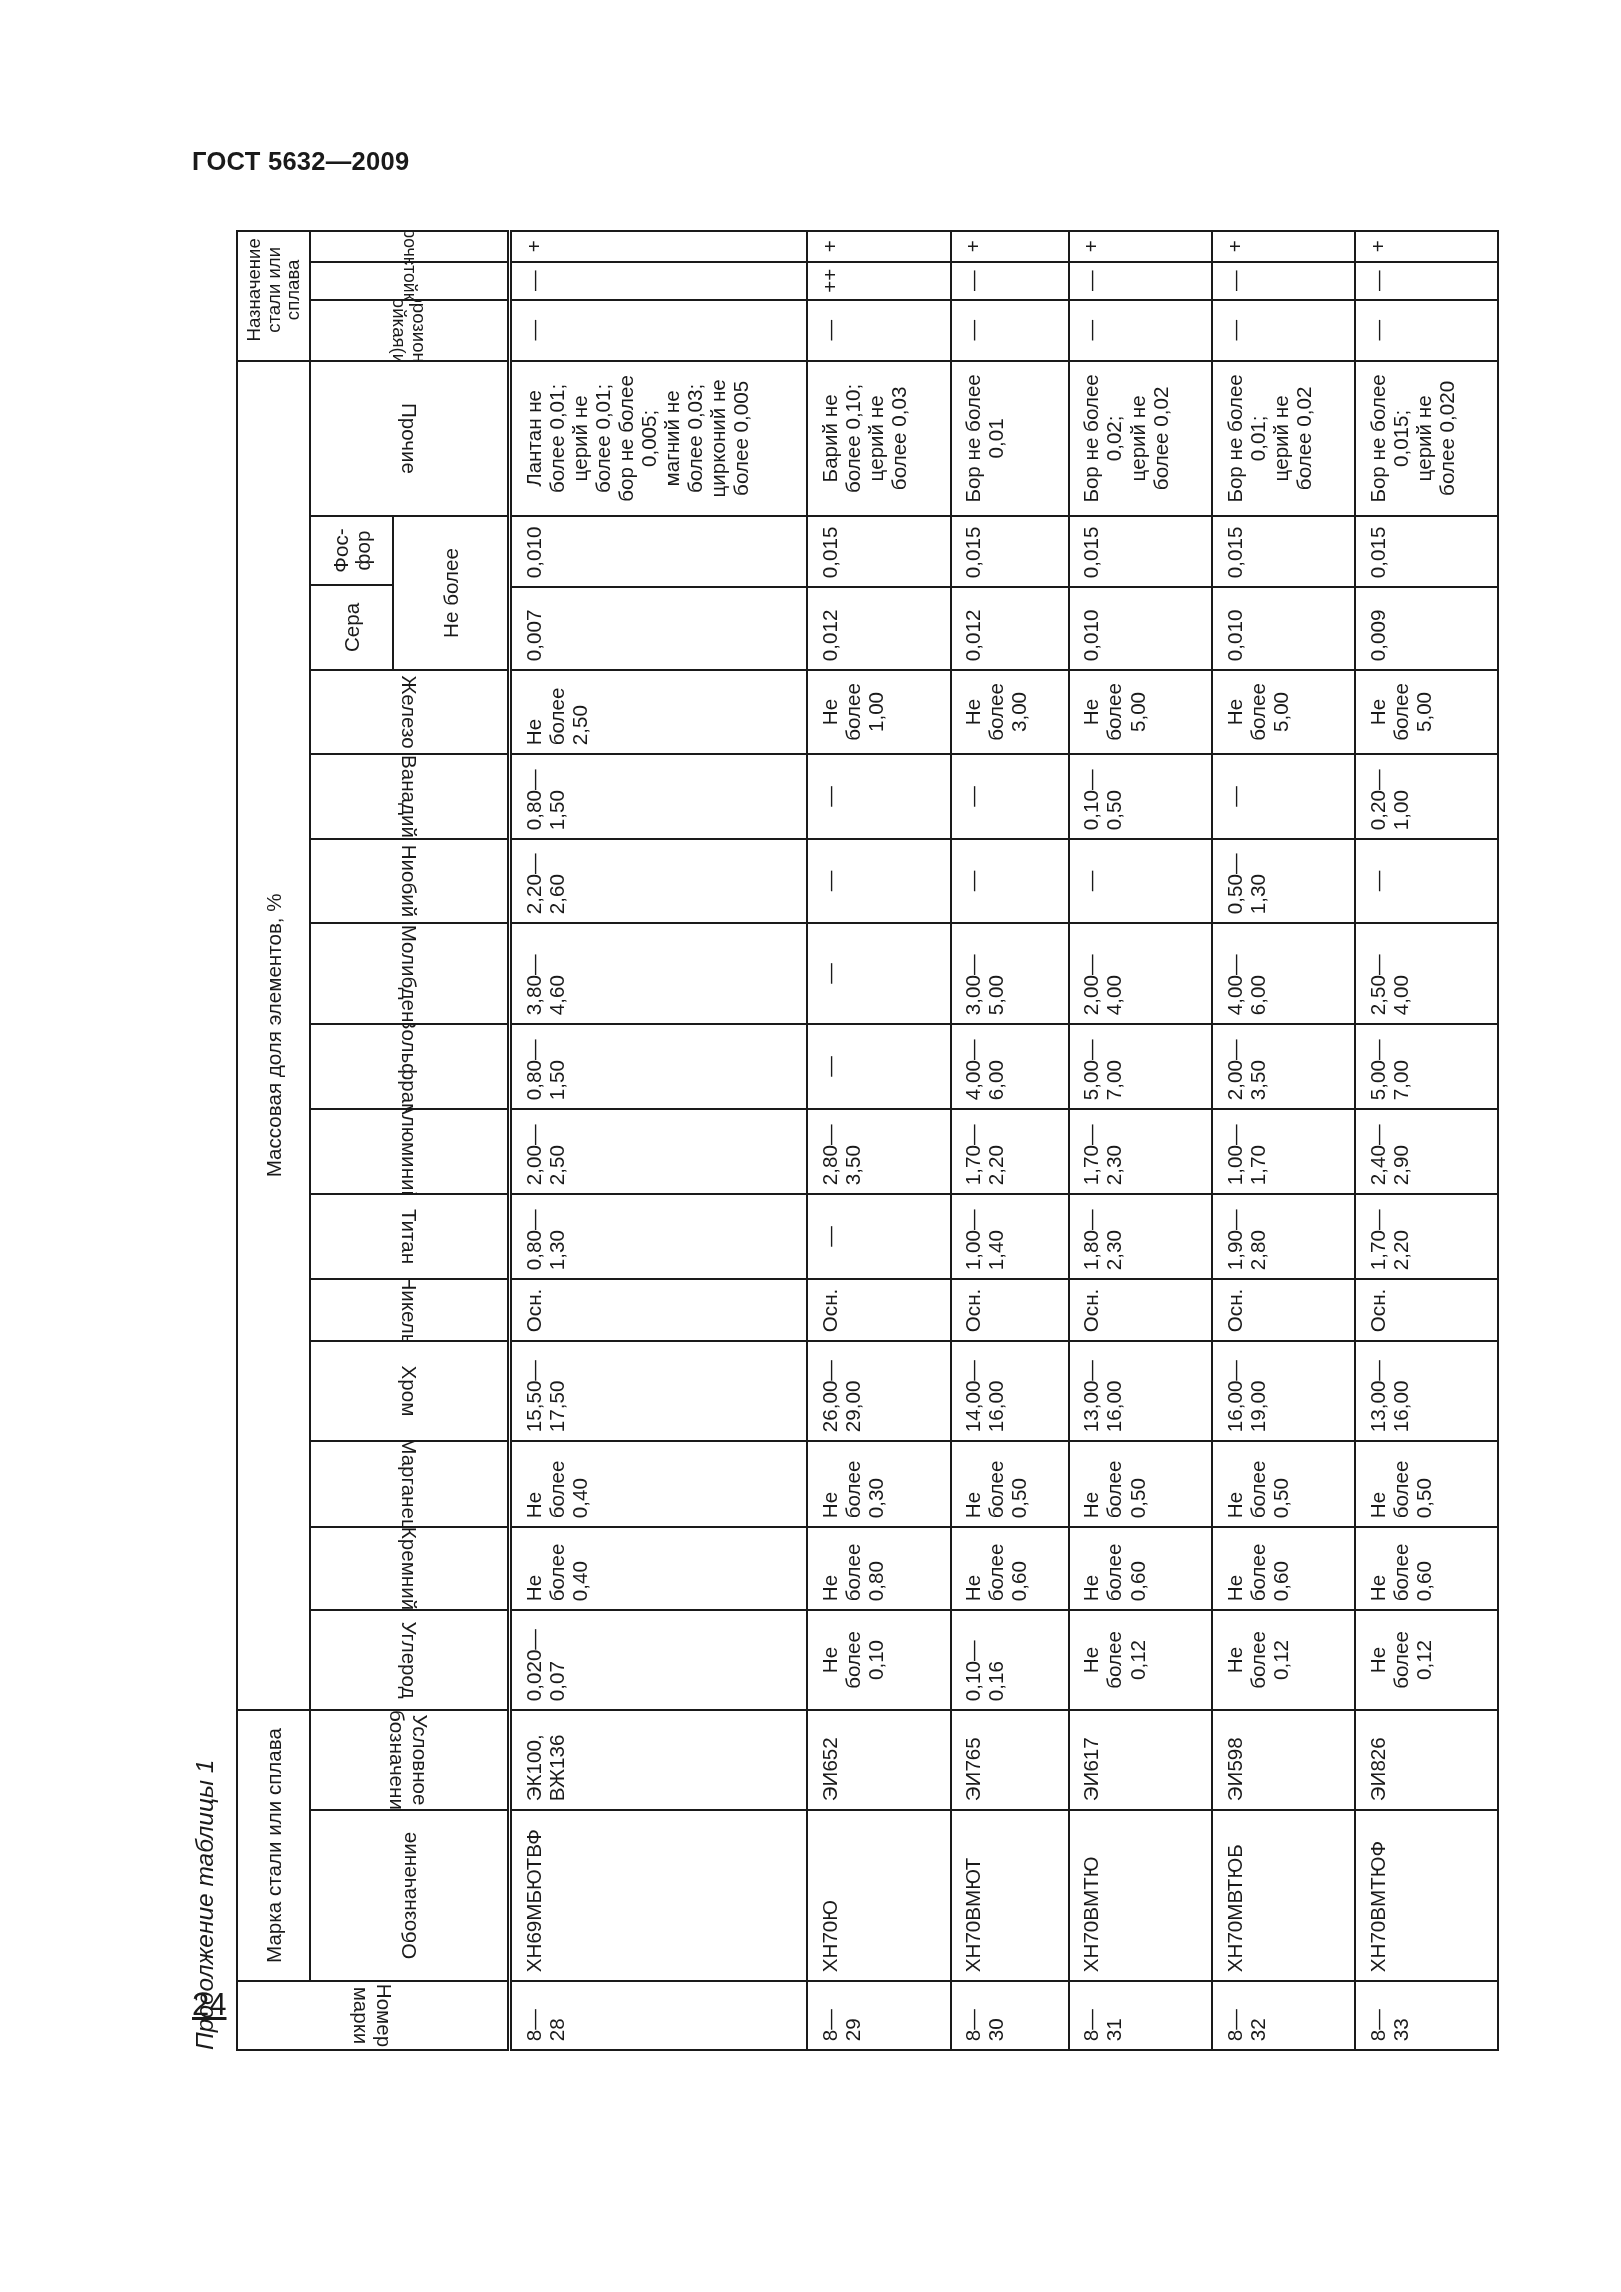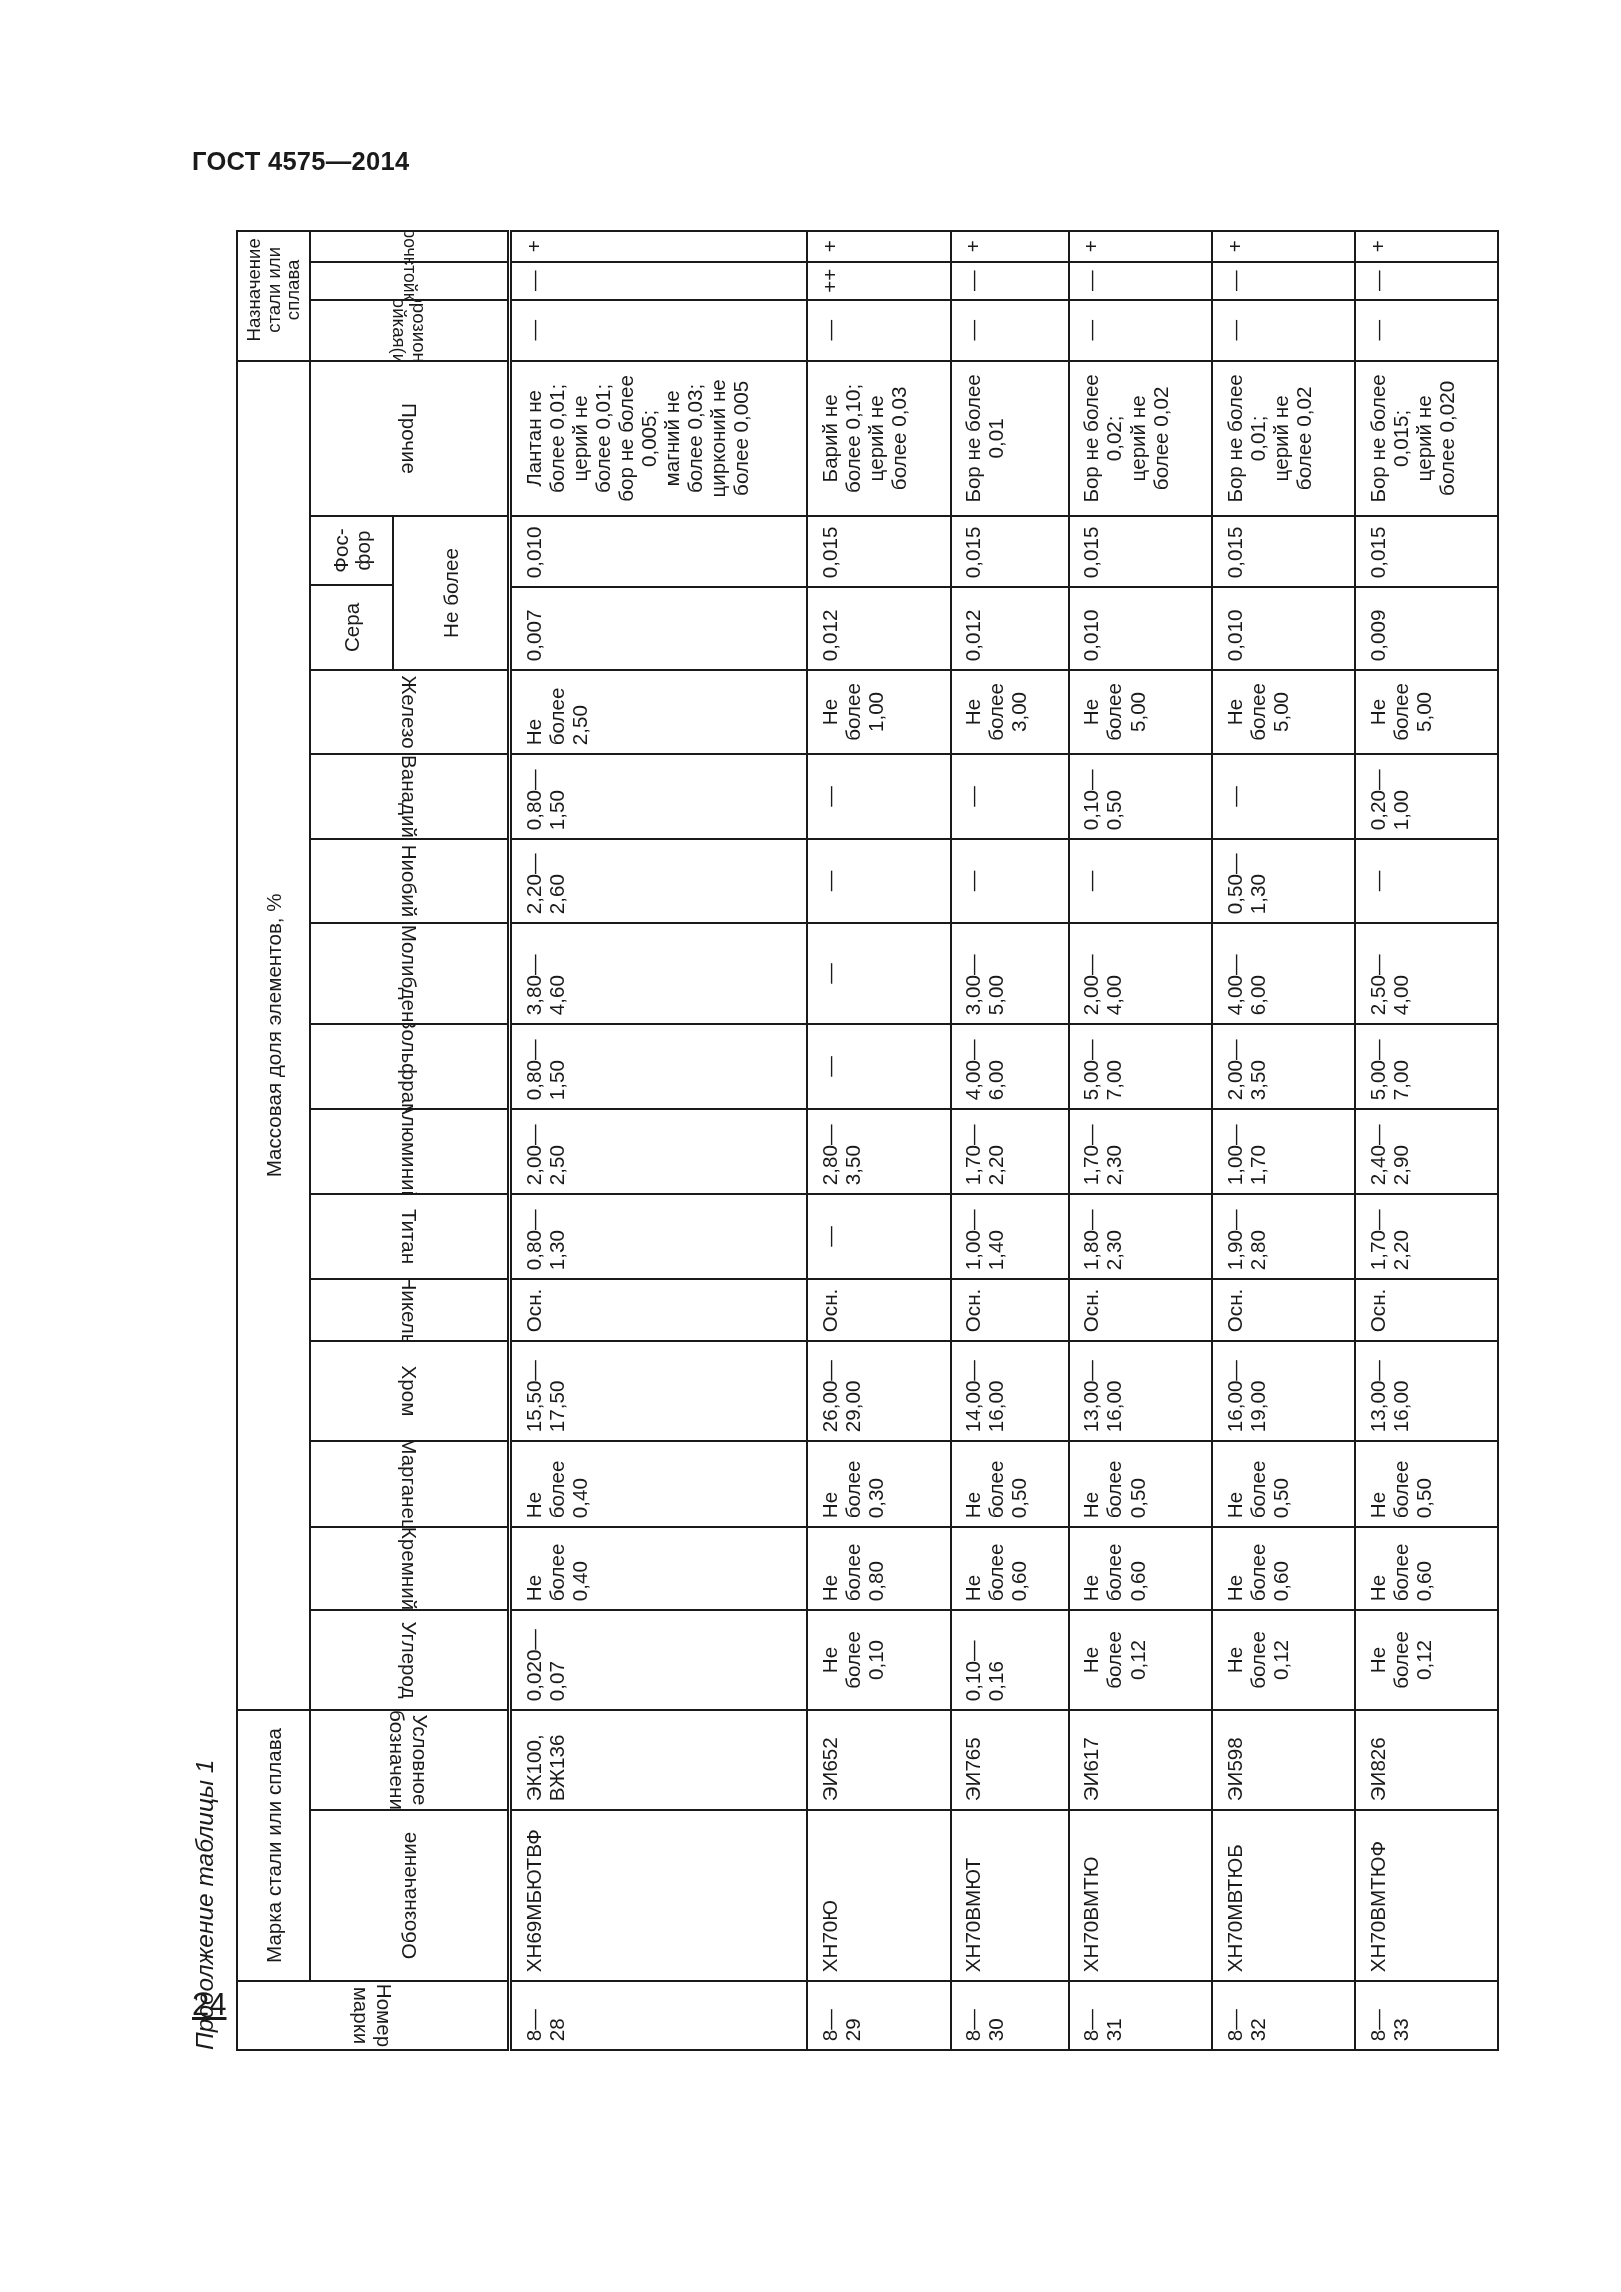--- a/index.html
+++ b/index.html
@@ -40,21 +40,21 @@
   .dbl-bottom { border-bottom: 5.9px double #1a1a1a !important; }
   .hc { display: flex; align-items: center; justify-content: center; width: 100%; height: 100%; text-align: center; }
   .flip { transform: rotate(180deg); }
   .dc { padding: 9.8px 7.8px 5.9px 7.8px; white-space: pre-line; }
   .dc.center { text-align: center; }
   .dash { padding: 9.8px 0 0 0; text-align: center; }
 </style>
 </head>
 <body>
 
-<div class="doc-title">ГОСТ 4575—2014</div>
+<div class="doc-title">ГОСТ 5632—2009</div>
 <div class="continuation">Продолжение таблицы 1</div>
 <div class="page-num">24</div>
 
 <div class="rot-wrap">
   <table class="grid">
     <colgroup>
       <col style="width:69px">
         <col style="width:171px">
         <col style="width:100px">
       <col style="width:100px">

